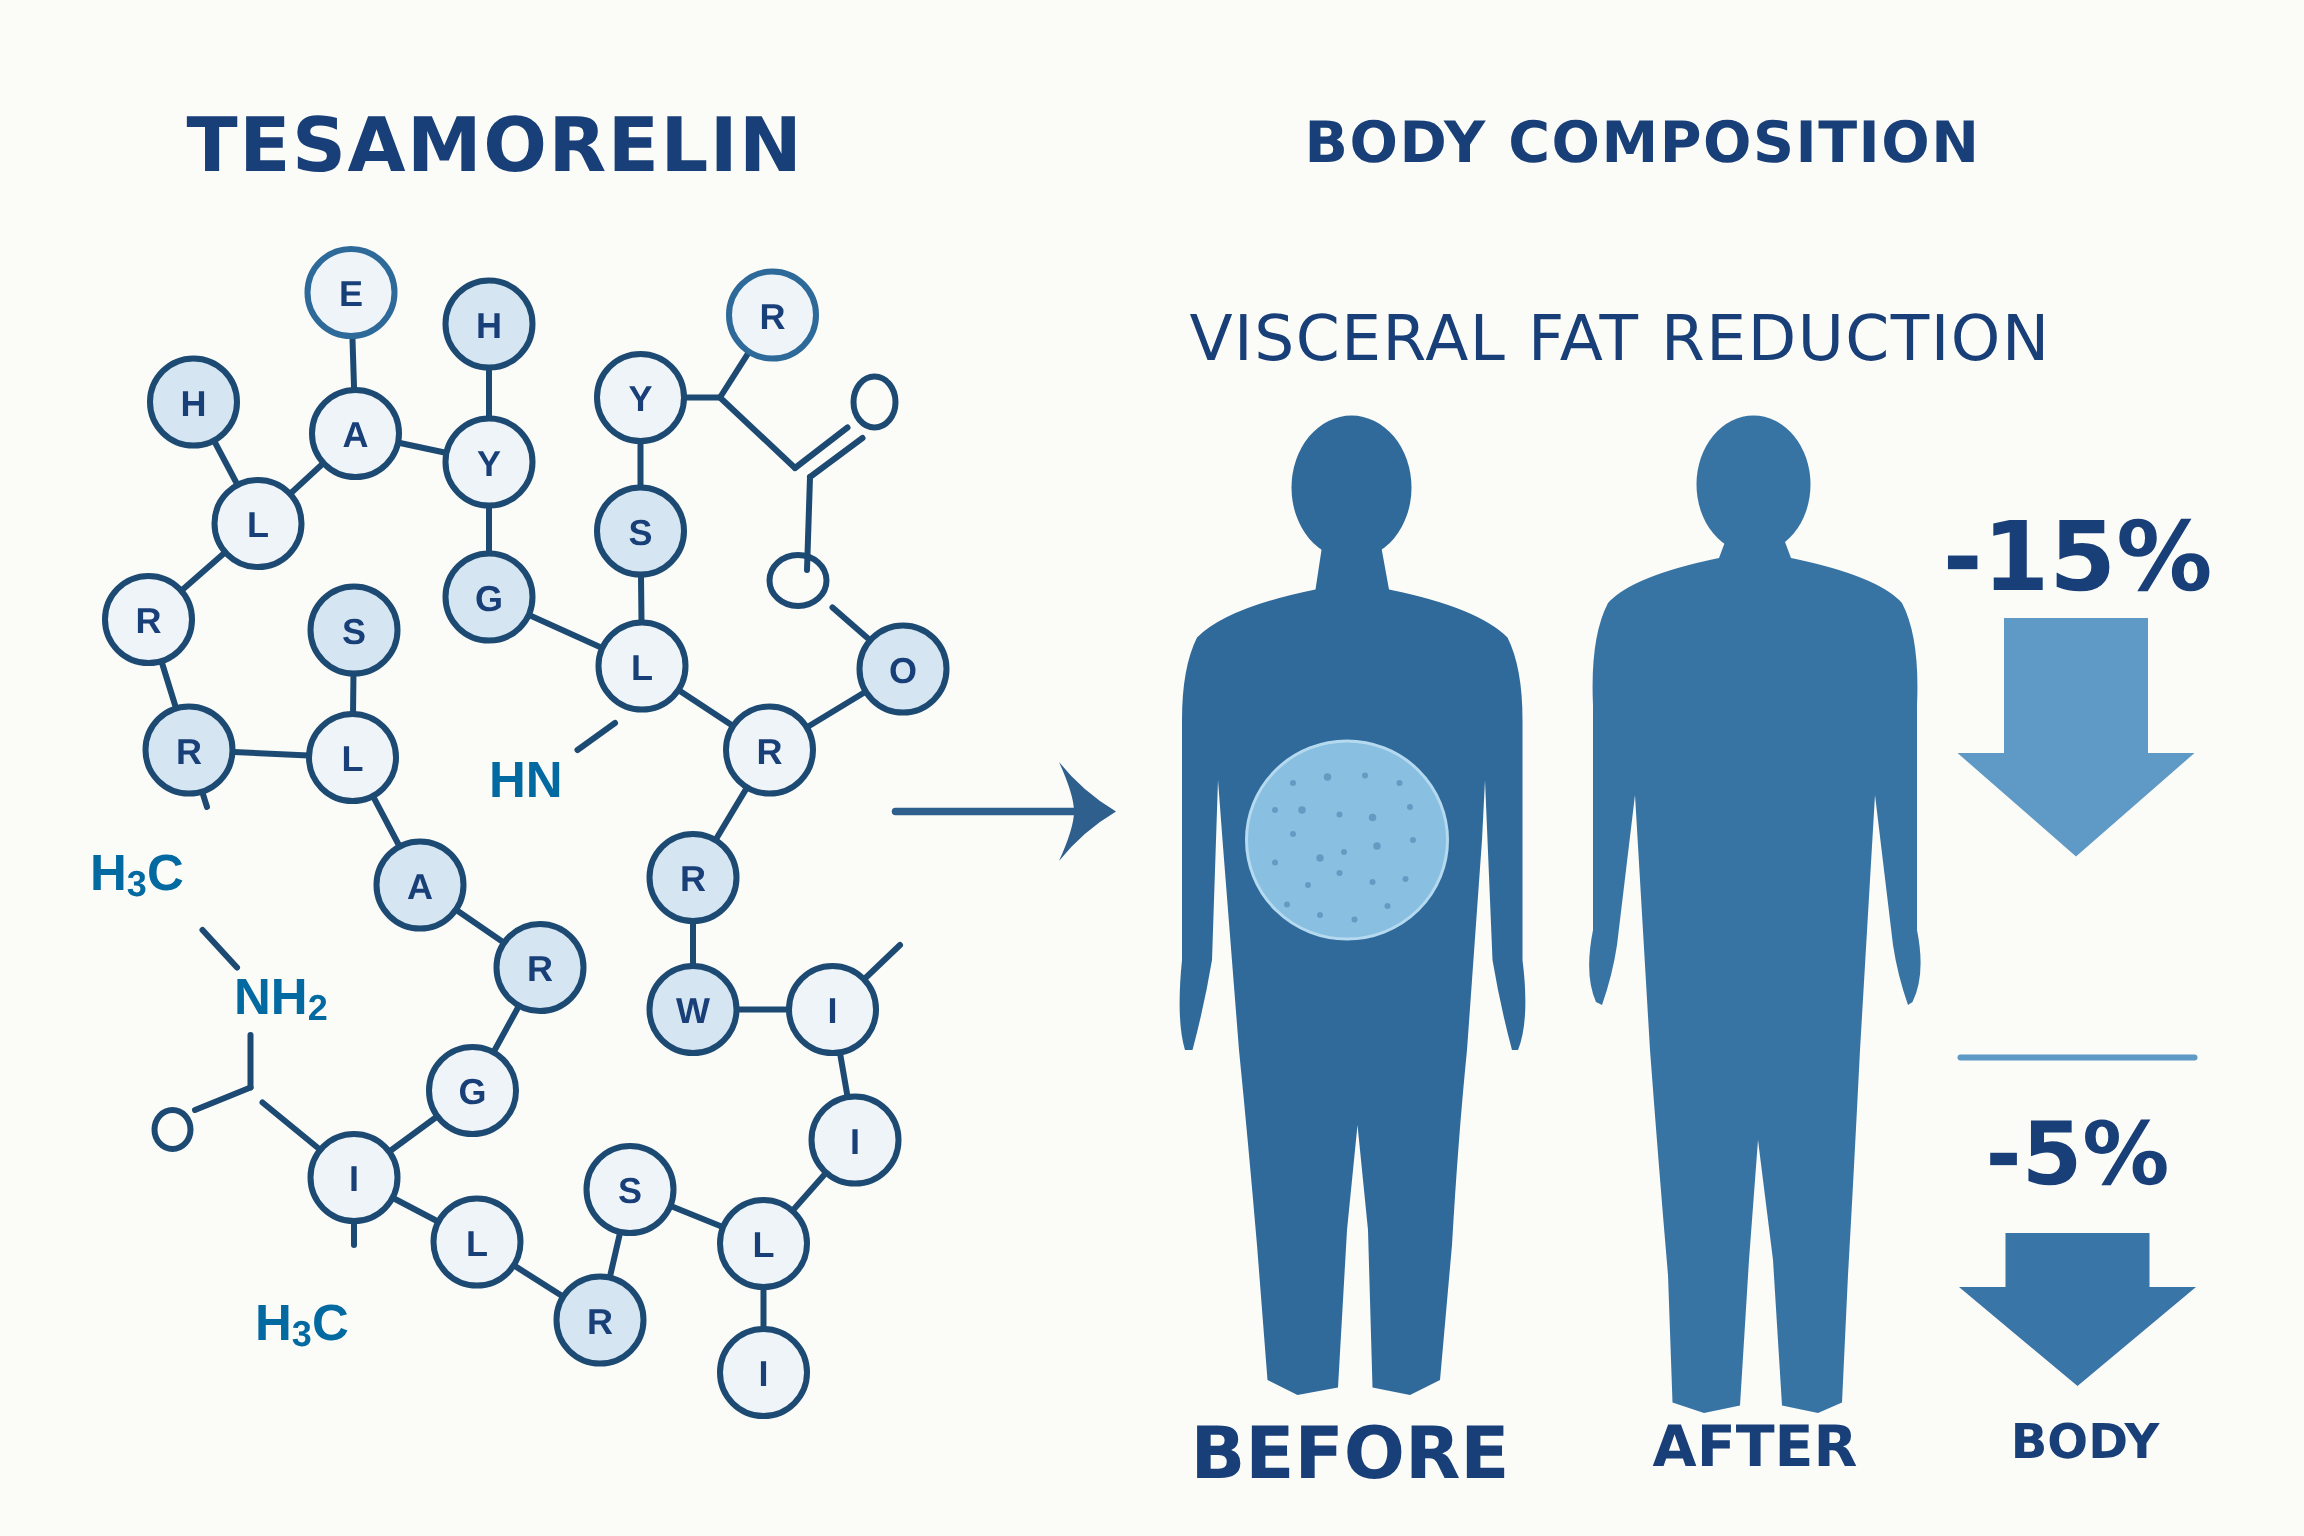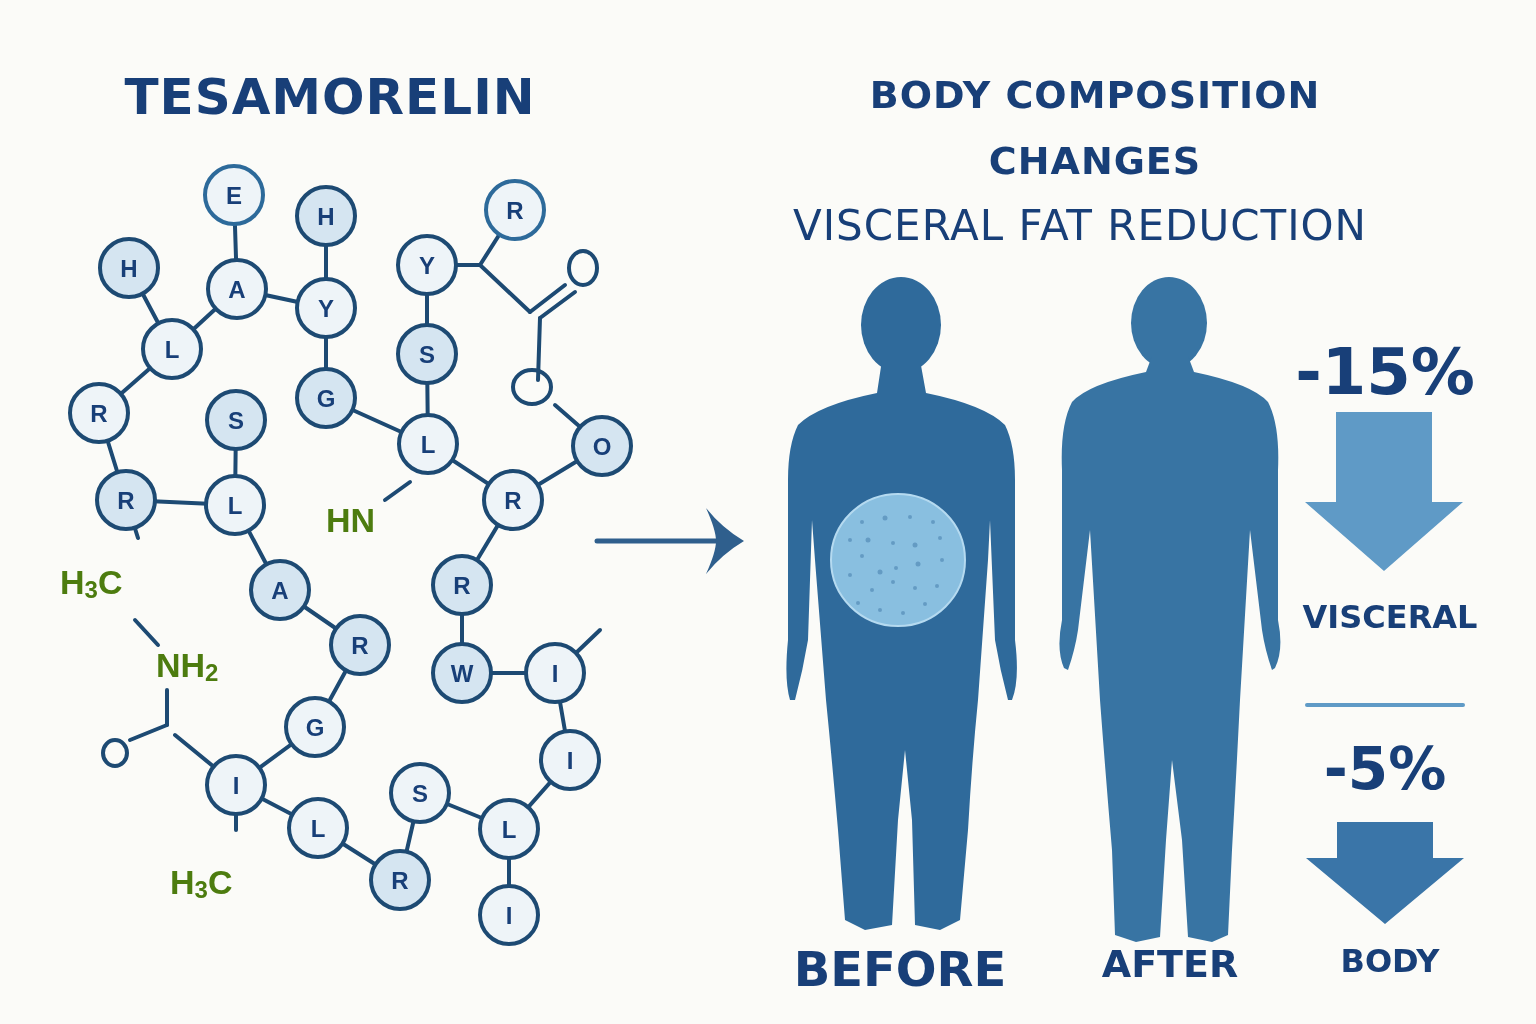--- a/index.html
+++ b/index.html
@@ -21,33 +21,32 @@
   .lbl {
     position: absolute; font-weight: bold; color: #183f78; text-align: center; line-height: 1;
   }
   #before-label { left: 790px; top: 945px; width: 220px; font-size: 48px; }
   #after-label { left: 1070px; top: 945px; width: 200px; font-size: 38px; }
   #stat1-val { left: 1280px; top: 340px; width: 210px; font-size: 64px; text-align: center; }
   #stat1-lbl { left: 1285px; top: 595px; width: 210px; font-size: 32px; line-height: 44px; }
   #stat2-val { left: 1280px; top: 740px; width: 210px; font-size: 58px; }
   #stat2-lbl { left: 1285px; top: 945px; width: 210px; font-size: 32px; }
   .chem {
-    position: absolute; font-weight: bold; color: #4d7c0f; font-size: 34px; line-height: 1;
+    position: absolute; font-weight: bold; color: #0369a1; font-size: 34px; line-height: 1;
     font-family: "Liberation Sans", sans-serif;
   }
   .chem sub { font-size: 24px; vertical-align: -4px; }
   .res text { font-family: "Liberation Sans", sans-serif; font-weight: bold; font-size: 24px; fill: #183f78; }
 </style>
 </head>
 <body>
 
 <div class="title" id="left-title">TESAMORELIN</div>
 <div class="title" id="right-title">
   <div>BODY COMPOSITION</div>
-  <div>CHANGES</div>
 </div>
 <div class="title" id="right-sub">VISCERAL FAT REDUCTION</div>
 
 <svg class="layer" width="1536" height="1024">
   <g stroke="#1d4a73" stroke-width="4" fill="none" stroke-linecap="round">
     <line x1="234" y1="195" x2="237" y2="289"></line>
     <line x1="237" y1="289" x2="326" y2="308"></line>
     <line x1="237" y1="289" x2="172" y2="349"></line>
     <line x1="129" y1="268" x2="172" y2="349"></line>
     <line x1="326" y1="216" x2="326" y2="308"></line>
@@ -275,16 +274,15 @@
   <line x1="1307" y1="705" x2="1463" y2="705" stroke="#5f9ac6" stroke-width="4" stroke-linecap="round"></line>
   <g>
     <path d="M1337 822 L1433 822 L1433 858 L1464 858 L1385 924 L1306 858 L1337 858 Z" fill="#3a75a8"></path>
   </g>
 </svg>
 
 <div class="lbl" id="before-label">BEFORE</div>
 <div class="lbl" id="after-label">AFTER</div>
 <div class="lbl" id="stat1-val">-15%</div>
 <div class="lbl" id="stat1-lbl">
-  <div>VISCERAL</div>
 </div>
 <div class="lbl" id="stat2-val">-5%</div>
 <div class="lbl" id="stat2-lbl">BODY</div>
 
 </body></html>

